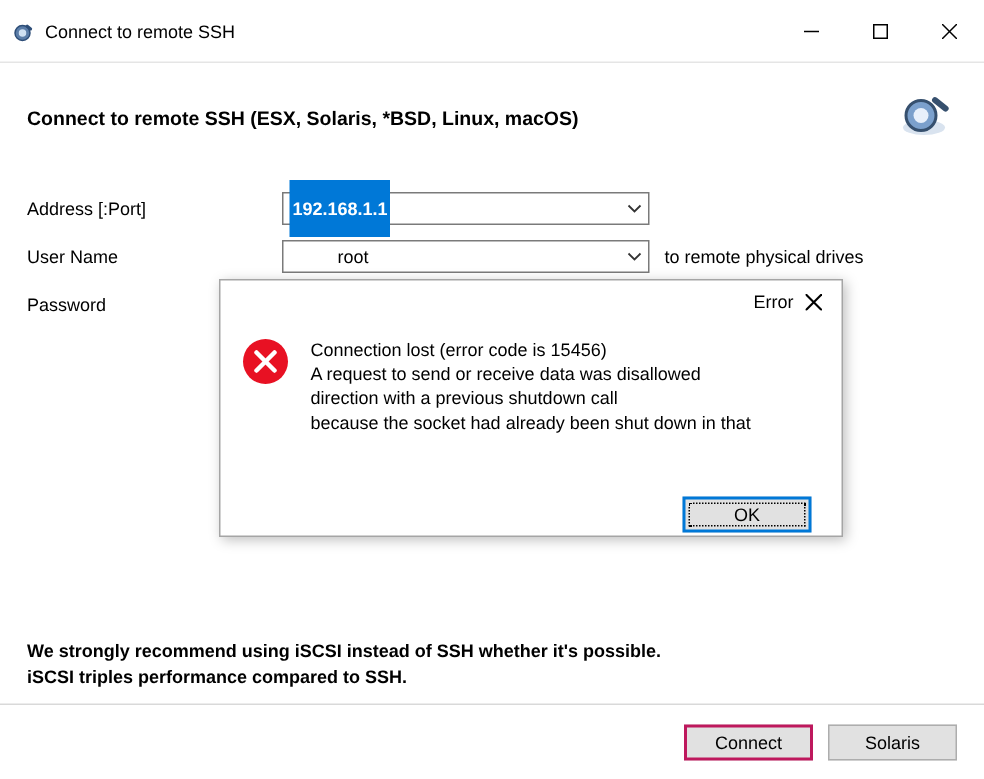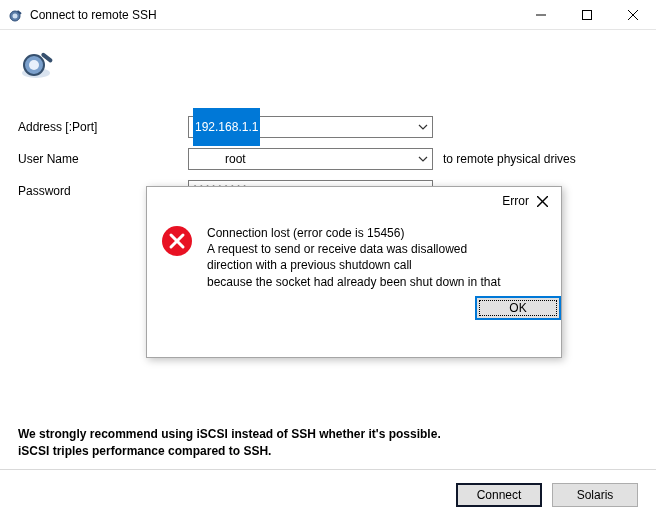--- a/index.html
+++ b/index.html
@@ -1,51 +1,51 @@
 <!DOCTYPE html>
 <html><head>
 <meta charset="utf-8">
 <style>
 * { box-sizing: border-box; margin: 0; padding: 0; font-family: "Segoe UI", Tahoma, sans-serif; }
 body { width: 656px; height: 519px; background: #fff; position: relative; overflow: hidden; }
 
-.titlebar { height: 30px; display: flex; align-items: center; padding: 0 0 0 8px; border-bottom: 1px solid #e5e5e5; }
+.titlebar { height: 42px; display: flex; align-items: center; padding: 0 0 0 8px; border-bottom: 1px solid #e5e5e5; }
 .titlebar .app-icon { width: 16px; height: 16px; margin-right: 6px; }
 .titlebar .title { font-size: 12px; color: #000; flex: 1; }
 .titlebar .win-btn { width: 46px; height: 30px; display: flex; align-items: center; justify-content: center; color: #555; }
 .titlebar .win-btn svg { width: 10px; height: 10px; }
 
 .header { display: flex; align-items: center; padding: 18px 18px 8px 18px; }
 .header .heading { font-size: 13px; font-weight: 700; color: #000; flex: 1; }
 .header .big-icon { width: 40px; height: 36px; }
 
 .form { padding: 24px 18px 0 18px; font-size: 12px; color: #000; }
 .row { display: flex; align-items: center; margin-bottom: 10px; }
 .row .lbl { width: 170px; }
 .combo { position: relative; width: 245px; height: 22px; border: 1px solid #7a7a7a; background: #fff; display: flex; align-items: center; padding: 0 20px 0 4px; }
 .combo .val { font-size: 12px; padding-left: 32px; }
-.combo .sel { background: #0078d7; color: #fff; padding: 12px 2px; }
+.combo .sel { background: #0078d7; color: #fff; padding: 12px 2px; font-weight: bold; }
 .combo .chev { position: absolute; right: 3px; top: 50%; transform: translateY(-50%); width: 12px; height: 12px; display:flex; align-items:center; justify-content:center; }
 .txt { width: 245px; height: 22px; border: 1px solid #7a7a7a; padding: 0 4px; font-size: 12px; letter-spacing: 2px; }
 .hint { margin-left: 10px; font-size: 12px; line-height: 1.25; max-width: 190px; }
 
 .reco { position: absolute; left: 18px; bottom: 59px; font-size: 12px; font-weight: 700; line-height: 1.4; }
 
 .footer { position: absolute; bottom: 0; left: 0; right: 0; height: 50px; border-top: 1px solid #d9d9d9; display: flex; align-items: center; justify-content: flex-end; padding-right: 18px; gap: 10px; }
 .btn { height: 24px; min-width: 86px; font-size: 12px; background: #e1e1e1; border: 1px solid #adadad; display: flex; align-items: center; justify-content: center; }
-.btn.primary { border: 2px solid #0f172a; background: #e1e1e1; margin-left: 36px; }
+.btn.primary { border: 2px solid #be185d; background: #e1e1e1; margin-left: 36px; }
 
 .modal { position: absolute; left: 146px; top: 186px; width: 416px; height: 172px; background: #fff; border: 1px solid #a5a5a5; box-shadow: 2px 2px 8px rgba(0,0,0,0.25); }
 .modal .m-title { height: 28px; display: flex; align-items: center; padding: 0 6px 0 8px; font-size: 12px; }
 .modal .m-title .t { flex: 1; text-align: right; }
 .modal .m-title .x { width: 26px; height: 20px; display:flex; align-items:center; justify-content:center; }
 .modal .m-body { display: flex; padding: 10px 14px 6px 14px; gap: 14px; }
 .modal .m-icon { width: 32px; height: 32px; flex-shrink: 0; }
 .modal .m-text { font-size: 12px; line-height: 1.35; }
-.modal .m-foot { display: flex; justify-content: flex-end; padding: 0 0 12px 0; }
+.modal .m-foot { display: flex; justify-content: flex-end; padding: 0 20px 12px 0; margin-top: 35px; }
 .modal .m-foot .btn { border: 2px solid #0078d7; background: #e1e1e1; min-width: 86px; outline: 1px dotted #000; outline-offset: -5px; }
 </style>
 </head>
 <body>
 
 <div class="titlebar">
   <span class="app-icon">
     <svg viewBox="0 0 16 16">
         <circle cx="7" cy="9" r="5" fill="#5b7da8" stroke="#2e4e78" stroke-width="1"></circle>
         <circle cx="7" cy="9" r="2.5" fill="#cfe0f2"></circle>
@@ -65,20 +65,21 @@
     </div>
   <div class="win-btn">
       <svg viewBox="0 0 10 10">
         <line x1="0" y1="0" x2="10" y2="10" stroke="#000" stroke-width="1"></line>
         <line x1="10" y1="0" x2="0" y2="10" stroke="#000" stroke-width="1"></line>
       </svg>
     </div>
 </div>
 
 <div class="header">
+  <div class="heading">Connect to remote SSH (ESX, Solaris, *BSD, Linux, macOS)</div>
   <span class="big-icon">
     <svg viewBox="0 0 40 36">
         <ellipse cx="18" cy="25" rx="14" ry="5" fill="#d9e3ef"></ellipse>
         <circle cx="16" cy="17" r="10" fill="#7ba0cc" stroke="#36506e" stroke-width="2"></circle>
         <circle cx="16" cy="17" r="5" fill="#e8f0fb"></circle>
         <rect x="25" y="4" width="13" height="4" rx="2" transform="rotate(38 25 4)" fill="#36506e"></rect>
       </svg>
   </span>
 </div>
 

